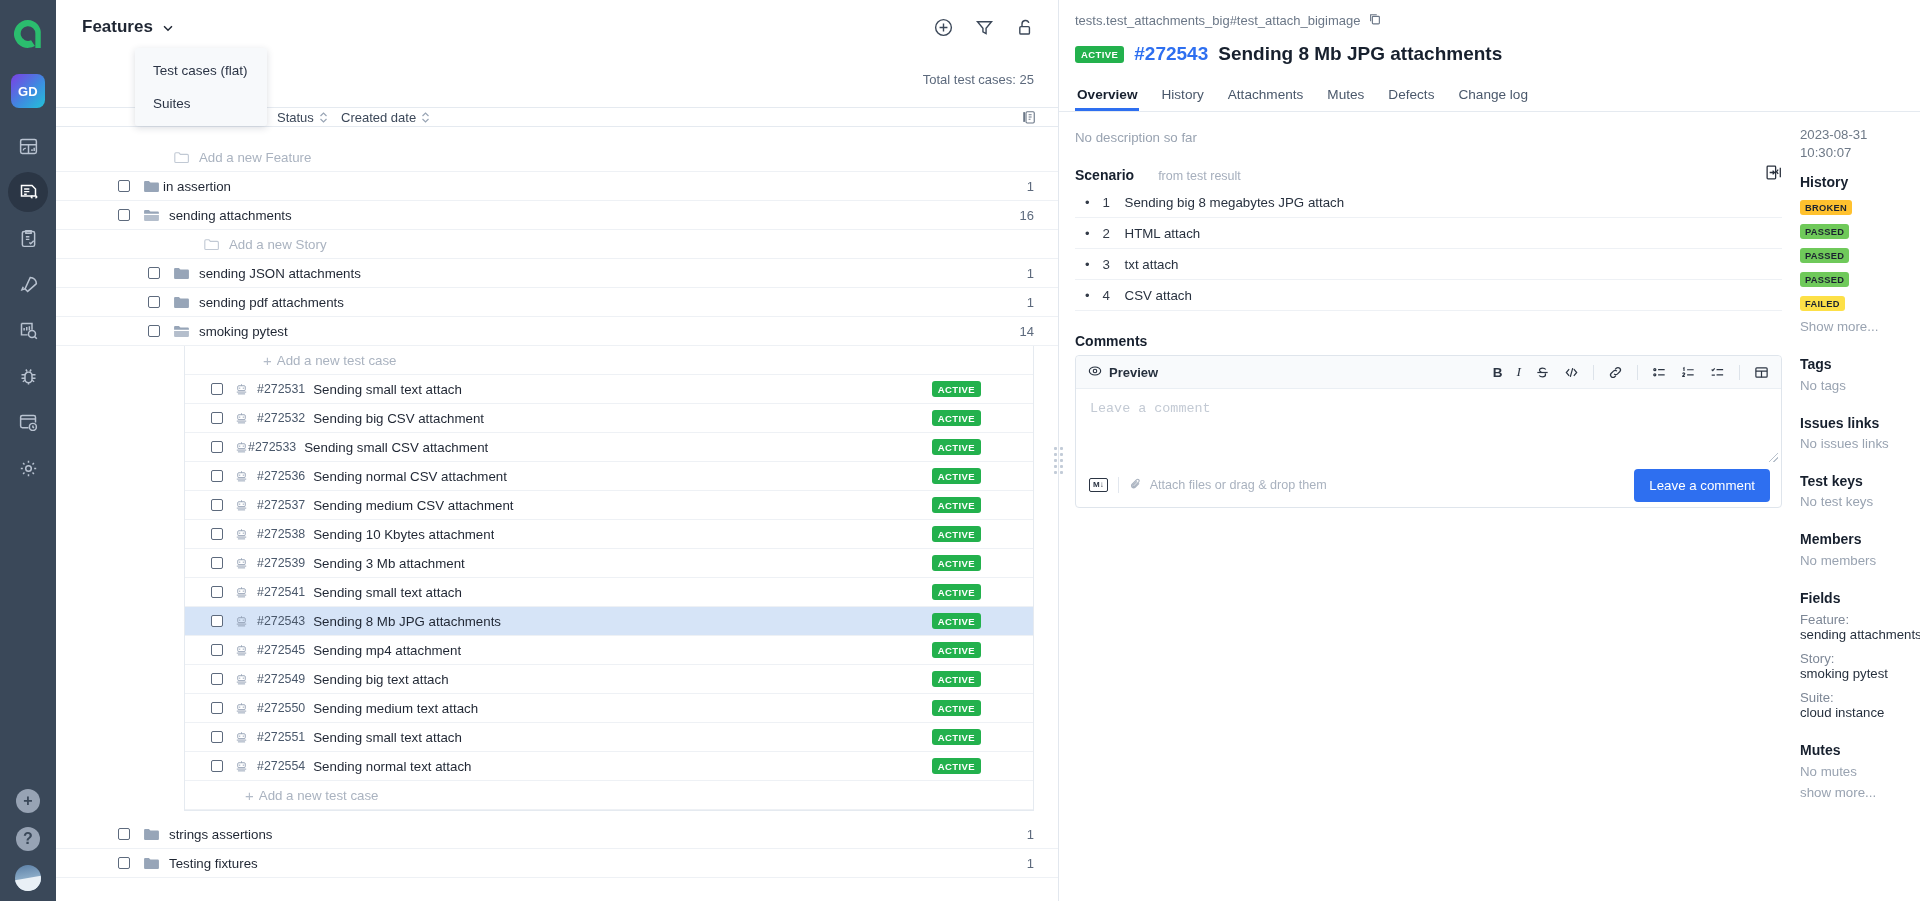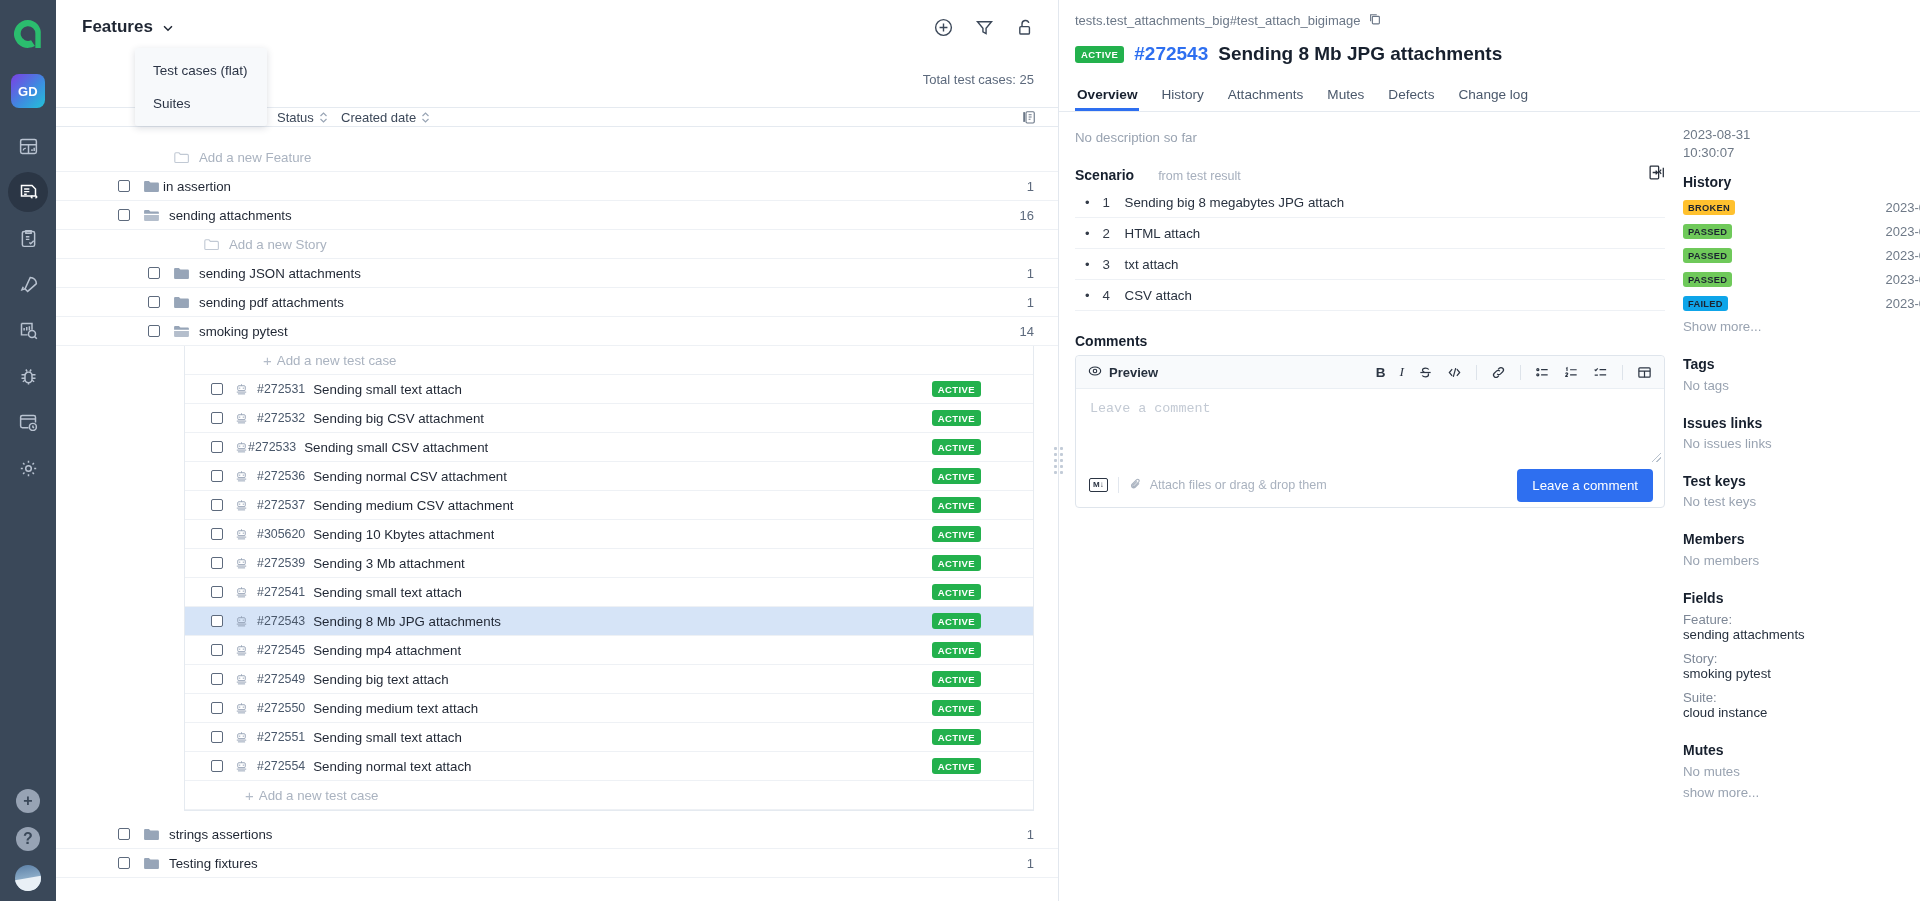--- a/index.html
+++ b/index.html
@@ -193,21 +193,21 @@
     display: flex; align-items: center; gap: 13px; height: 31px;
     border-bottom: 1px solid #eef1f5; font-size: 13.3px; color: #28313f;
     padding-left: 10px;
   }
   .step .dot { color:#333b48; font-size: 13px; }
   .step .num { color:#3b4椅; }
   .step .num { color:#333b48; width: 9px; }
 
   .editor {
     border: 1px solid #dfe5ec; border-radius: 4px; margin-top: 6px;
-    width: 590px; background: #fff;
+    width: 707px; background: #fff;
   }
   .editor-top {
     height: 33px; background: #f8fafc; border-bottom: 1px solid #eaeff4;
     display: flex; align-items: center; padding: 0 12px; gap: 8px;
     border-radius: 4px 4px 0 0;
   }
   .editor-top .preview { display:flex; align-items:center; gap:7px; font-size: 13px; font-weight: bold; color: #26303e; }
   .editor-top .preview svg { width: 14px; height: 14px; }
   .ed-tools { margin-left: auto; display: flex; align-items: center; gap: 14px; color: #2d3644; font-size: 13.5px; }
   .ed-tools svg { width: 15px; height: 15px; display:block; }
@@ -542,21 +542,21 @@
           </div>
           <div class="row">
             <span style="width:26px"></span>
             <span class="cb"></span>
             <span class="robot" style="margin-left:12px"><svg viewBox="0 0 16 16" fill="none" stroke="#8d9bb0" stroke-width="1.1">
                 <path d="M8 1.6v1.7"></path>
                 <rect x="3.4" y="3.4" width="9.2" height="6" rx="1.2"></rect>
                 <path d="M5.8 5.6v1.6M10.2 5.6v1.6"></path>
                 <path d="M2.2 11.2h11.6M3.6 13.4h8.8"></path>
               </svg></span>
-            <span class="tid" style="margin-left:9px">#305620</span>
+            <span class="tid" style="margin-left:9px">#272538</span>
             <span class="label">Sending 10 Kbytes attachment</span>
             <span class="badge">ACTIVE</span>
           </div>
           <div class="row">
             <span style="width:26px"></span>
             <span class="cb"></span>
             <span class="robot" style="margin-left:12px"><svg viewBox="0 0 16 16" fill="none" stroke="#8d9bb0" stroke-width="1.1">
                 <path d="M8 1.6v1.7"></path>
                 <rect x="3.4" y="3.4" width="9.2" height="6" rx="1.2"></rect>
                 <path d="M5.8 5.6v1.6M10.2 5.6v1.6"></path>
@@ -886,21 +886,21 @@
               </div>
               <div class="hist-row">
                 <span class="hist-badge" style="background: rgb(111, 201, 90);">PASSED</span>
                 <span class="hist-date">2023-09-13</span>
               </div>
               <div class="hist-row">
                 <span class="hist-badge" style="background: rgb(111, 201, 90);">PASSED</span>
                 <span class="hist-date">2023-09-13</span>
               </div>
               <div class="hist-row">
-                <span class="hist-badge" style="background: #0ea5e9;">FAILED</span>
+                <span class="hist-badge" style="background: #fde047;">FAILED</span>
                 <span class="hist-date">2023-09-13</span>
               </div>
             </div>
           <div class="muted" style="margin-top:3px">Show more...</div>
         </div>
 
         <div class="sec-block">
           <h3 class="sec">Tags</h3>
           <div class="muted">No tags</div>
         </div>

